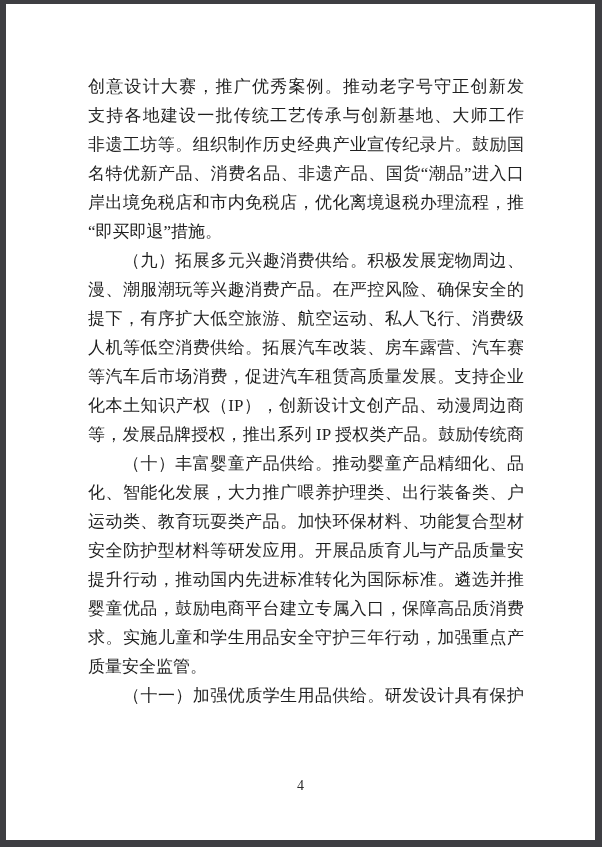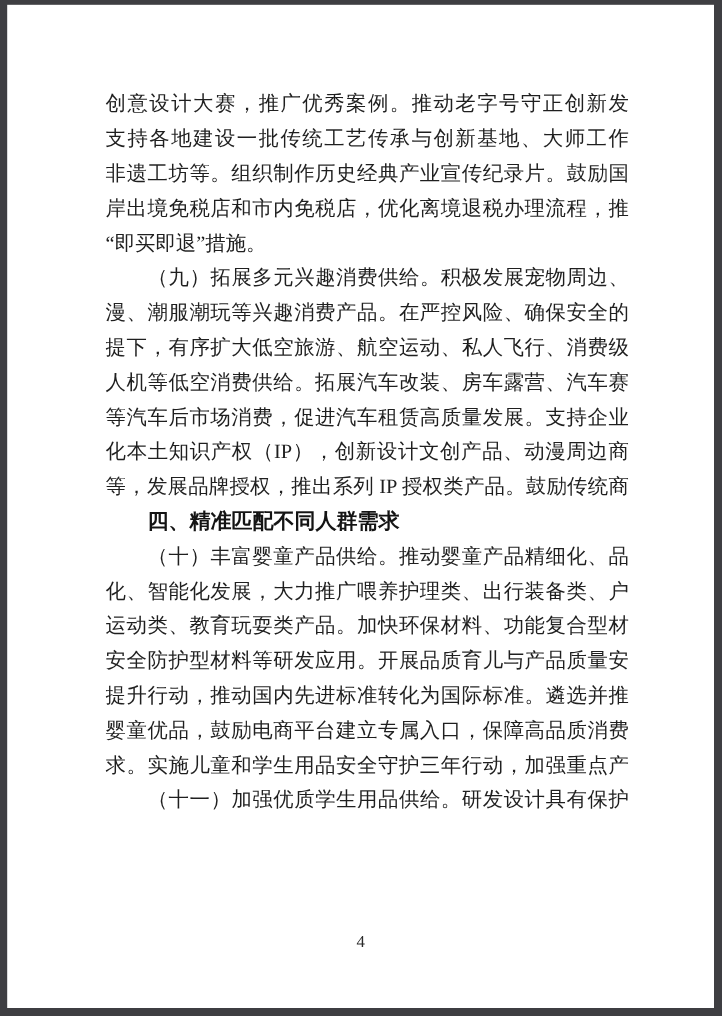--- a/index.html
+++ b/index.html
@@ -62,33 +62,34 @@
   }
 </style>
 </head>
 <body>
 
 <div class="page">
   <div class="content">
       <div class="line justify">创意设计大赛，推广优秀案例。推动老字号守正创新发展。</div>
       <div class="line justify">支持各地建设一批传统工艺传承与创新基地、大师工作室、</div>
       <div class="line justify">非遗工坊等。组织制作历史经典产业宣传纪录片。鼓励国产</div>
+      <div class="line justify">名特优新产品、消费名品、非遗产品、国货“潮品”进入口</div>
       <div class="line justify">岸出境免税店和市内免税店，优化离境退税办理流程，推广</div>
       <div class="line">“即买即退”措施。</div>
       <div class="line indent justify">（九）拓展多元兴趣消费供给。积极发展宠物周边、动</div>
       <div class="line justify">漫、潮服潮玩等兴趣消费产品。在严控风险、确保安全的前</div>
       <div class="line justify">提下，有序扩大低空旅游、航空运动、私人飞行、消费级无</div>
       <div class="line justify">人机等低空消费供给。拓展汽车改装、房车露营、汽车赛事</div>
       <div class="line justify">等汽车后市场消费，促进汽车租赁高质量发展。支持企业孵</div>
       <div class="line justify">化本土知识产权（IP），创新设计文创产品、动漫周边商品</div>
       <div class="line justify">等，发展品牌授权，推出系列 IP 授权类产品。鼓励传统商超、</div>
-      <div class="line heading indent">四、精准匹配不同人群需求</div>
       <div class="line indent justify">（十）丰富婴童产品供给。推动婴童产品精细化、品质</div>
       <div class="line justify">化、智能化发展，大力推广喂养护理类、出行装备类、户外</div>
       <div class="line justify">运动类、教育玩耍类产品。加快环保材料、功能复合型材料、</div>
       <div class="line justify">安全防护型材料等研发应用。开展品质育儿与产品质量安全</div>
       <div class="line justify">提升行动，推动国内先进标准转化为国际标准。遴选并推广</div>
       <div class="line justify">婴童优品，鼓励电商平台建立专属入口，保障高品质消费需</div>
       <div class="line justify">求。实施儿童和学生用品安全守护三年行动，加强重点产品</div>
+      <div class="line">质量安全监管。</div>
       <div class="line indent">（十一）加强优质学生用品供给。研发设计具有保护视</div>
     </div>
   <div class="page-number">4</div>
 </div>
 
 </body></html>

